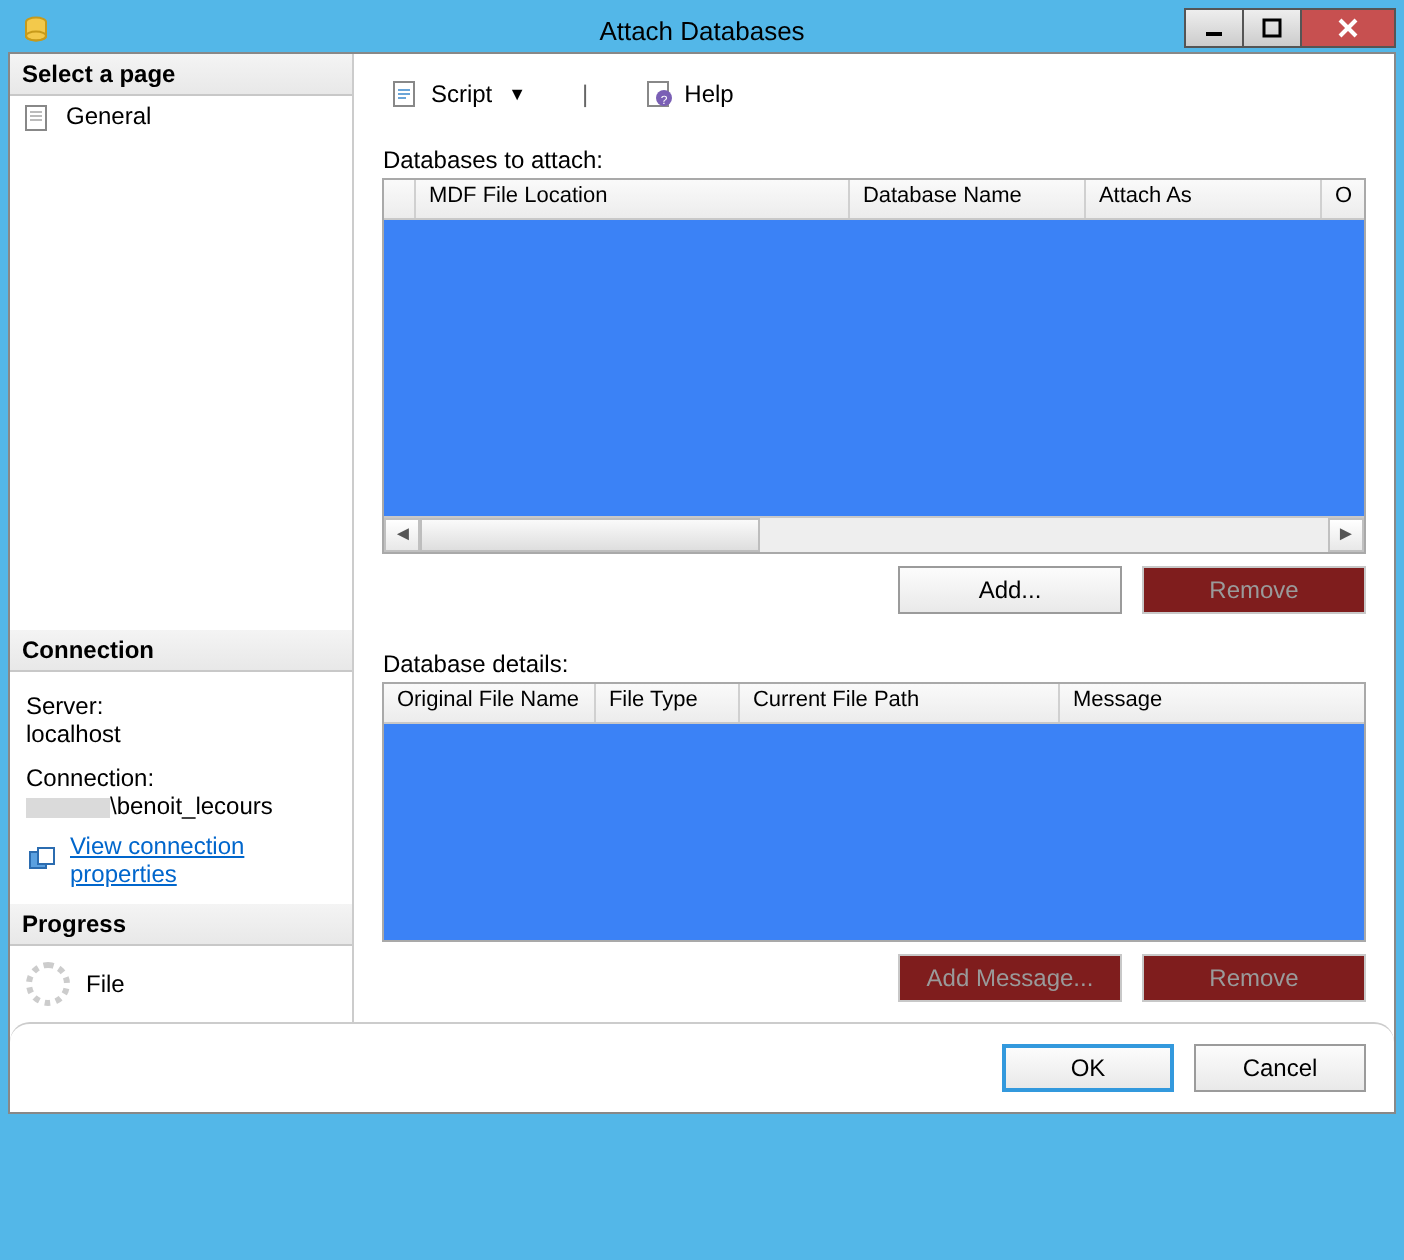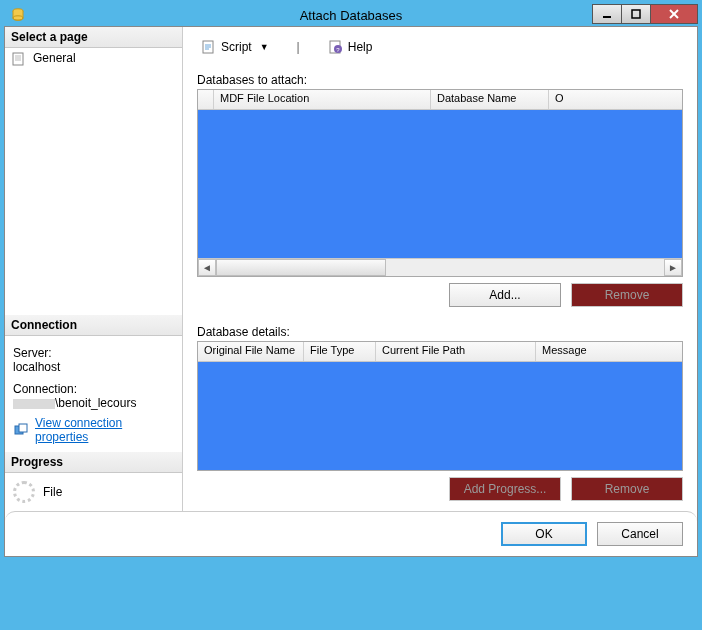--- a/index.html
+++ b/index.html
@@ -269,20 +269,21 @@
             <span>Help</span>
           </div>
         </div>
 
         <div class="section-label">Databases to attach:</div>
         <div class="grid grid1">
           <div class="grid-head">
             <div class="col row-selector"></div>
             <div class="col c1">MDF File Location</div>
             <div class="col c2">Database Name</div>
+            <div class="col c3">Attach As</div>
             <div class="col c4">O</div>
           </div>
           <div class="grid-body"></div>
           <div class="hscroll">
             <div class="arrow">◄</div>
             <div class="track">
               <div class="thumb"></div>
             </div>
             <div class="arrow">►</div>
           </div>
@@ -301,21 +302,21 @@
           <div class="grid-head">
             <div class="col d1">Original File Name</div>
             <div class="col d2">File Type</div>
             <div class="col d3">Current File Path</div>
             <div class="col d4">Message</div>
           </div>
           <div class="grid-body"></div>
         </div>
         <div class="btn-row" style="margin-bottom:0;">
           <div class="btn disabled">
-              <span>Add Progress...</span>
+              <span>Add Message...</span>
             </div>
           <div class="btn disabled">
               <span>Remove</span>
             </div>
         </div>
       </div>
     </div>
 
     <div class="footer">
       <div class="btn primary">

